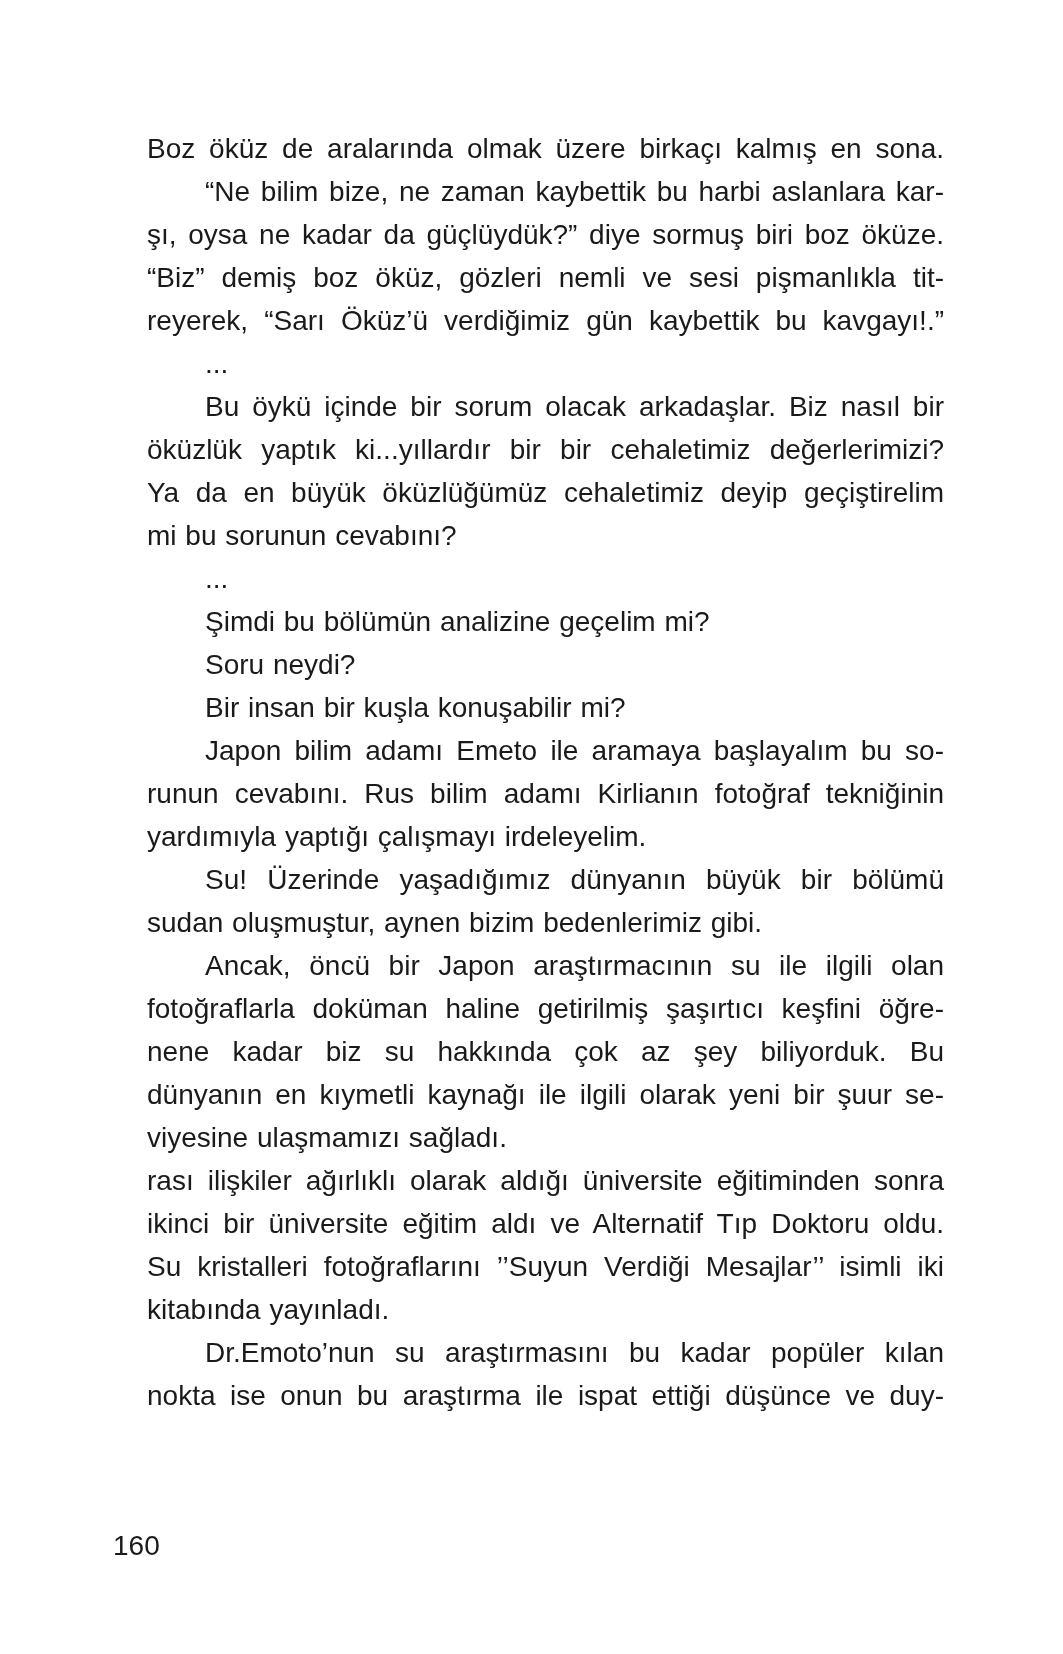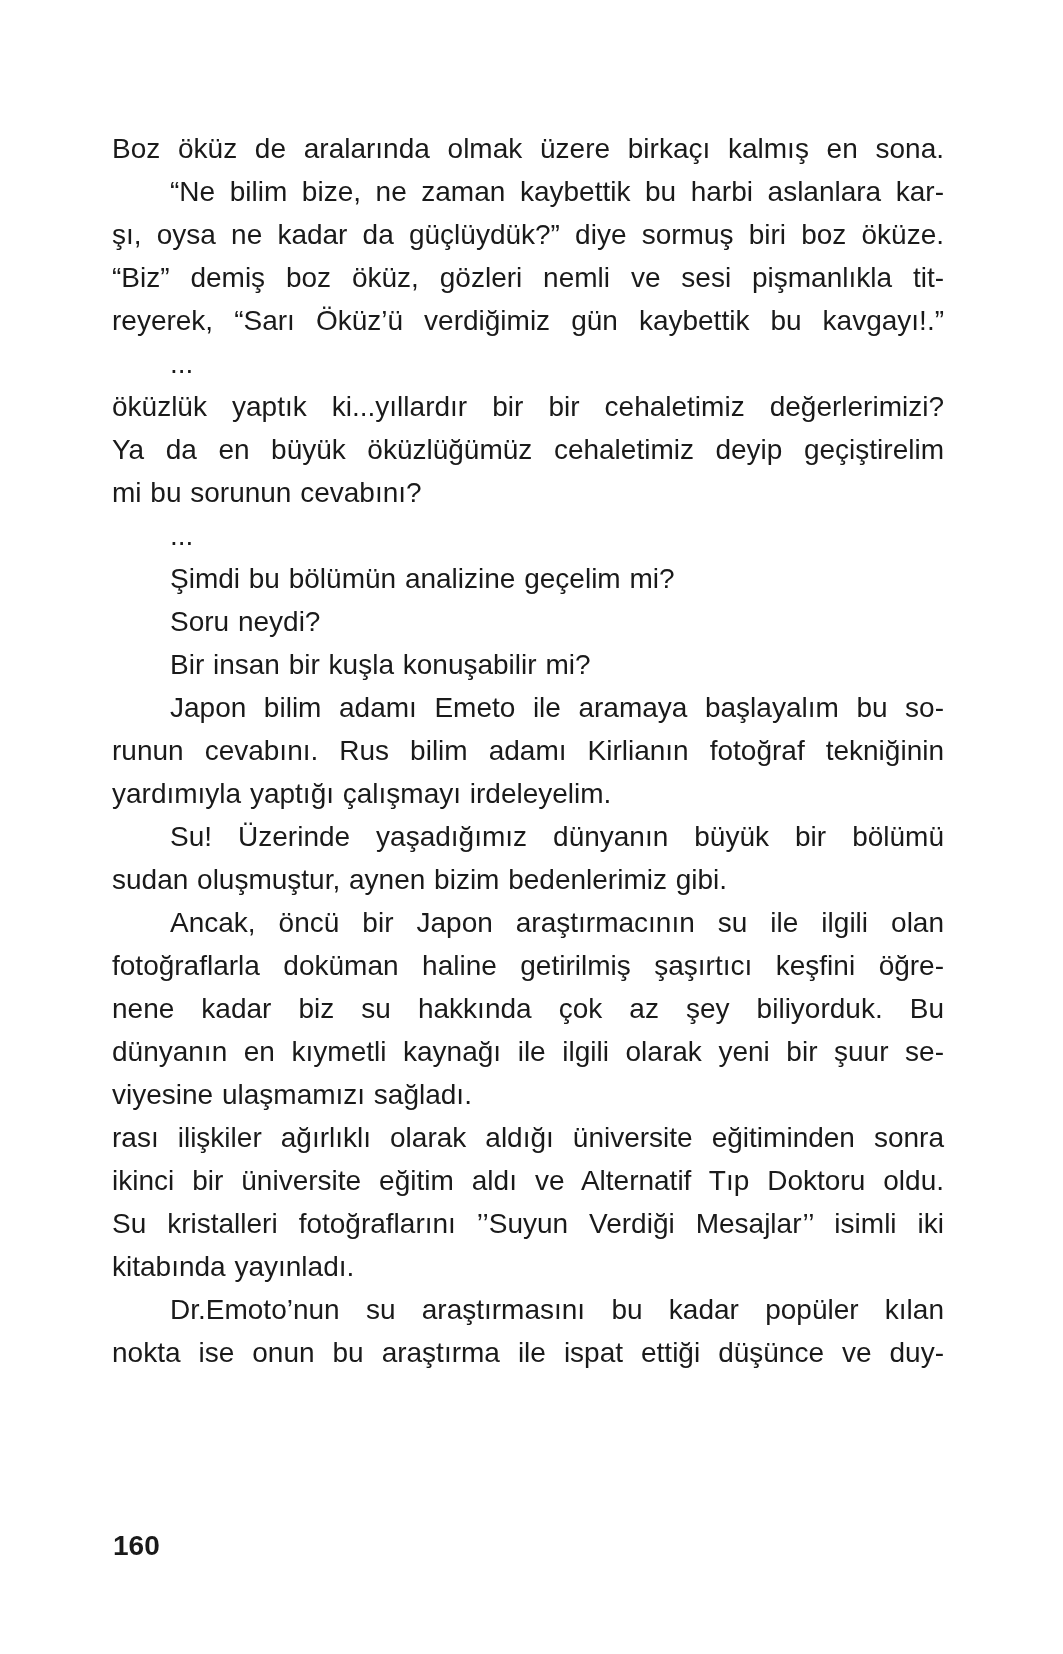--- a/index.html
+++ b/index.html
@@ -29,54 +29,55 @@
     letter-spacing: 0;
   }
   .para {
     margin: 0;
     padding: 0;
   }
   .line {
     text-align: justify;
     text-align-last: justify;
     word-spacing: 1px;
+    margin-left: 35px;
   }
   .line.end {
     text-align-last: left;
   }
   .line.indent {
     text-indent: 58px;
   }
   .page-number {
     position: absolute;
     left: 113px;
     top: 1524px;
     font-size: 28px;
     line-height: 43px;
-    font-weight: bold;
   }
 </style>
 </head>
 <body>
 
 <div class="page">
   <main class="text-block" id="text-block">
       <div class="para">
         <div class="line">Boz öküz de aralarında olmak üzere birkaçı kalmış en sona.</div>
       </div>
       <div class="para">
         <div class="line indent">“Ne bilim bize, ne zaman kaybettik bu harbi aslanlara kar-</div>
         <div class="line">şı, oysa ne kadar da güçlüydük?” diye sormuş biri boz öküze.</div>
         <div class="line">“Biz” demiş boz öküz, gözleri nemli ve sesi pişmanlıkla tit-</div>
         <div class="line">reyerek, “Sarı Öküz’ü verdiğimiz gün kaybettik bu kavgayı!.”</div>
       </div>
       <div class="para">
         <div class="line indent end">...</div>
       </div>
       <div class="para">
+        <div class="line indent">Bu öykü içinde bir sorum olacak arkadaşlar. Biz nasıl bir</div>
         <div class="line">öküzlük yaptık ki...yıllardır bir bir cehaletimiz değerlerimizi?</div>
         <div class="line">Ya da en büyük öküzlüğümüz cehaletimiz deyip geçiştirelim</div>
         <div class="line end">mi bu sorunun cevabını?</div>
       </div>
       <div class="para">
         <div class="line indent end">...</div>
       </div>
       <div class="para">
         <div class="line indent end">Şimdi bu bölümün analizine geçelim mi?</div>
       </div>

